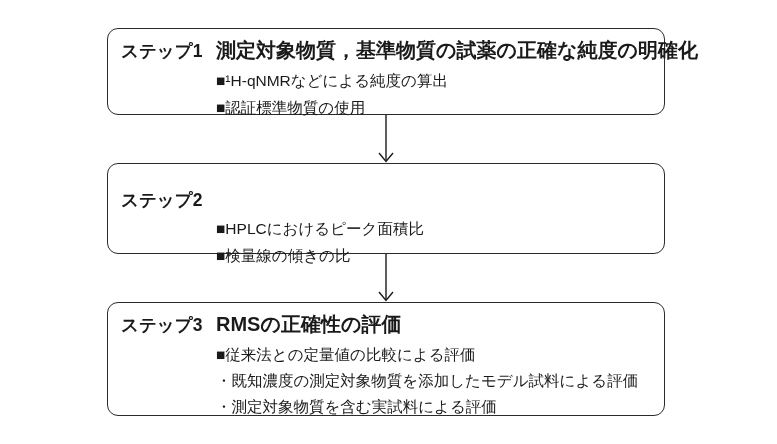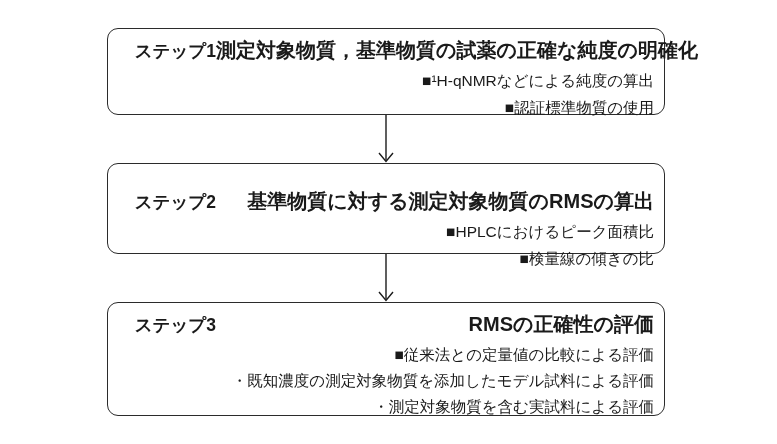--- a/index.html
+++ b/index.html
@@ -8,21 +8,20 @@
     background: #ffffff;
     font-family: "Liberation Sans", "DejaVu Sans", sans-serif;
   }
   .canvas {
     position: relative;
     width: 701px;
     height: 444px;
     background: #ffffff;
     overflow: hidden;
     color: #1a1a1a;
-    text-align: right;
   }
   .step-box {
     position: absolute;
     left: 107px;
     width: 558px;
     box-sizing: border-box;
     border: 1.6px solid #2b2b2b;
     border-radius: 11px;
     background: #ffffff;
     padding: 8px 10px 0 13px;
@@ -85,21 +84,20 @@
   <div class="arrow a1">
     <svg width="20" height="48" viewBox="0 0 20 48" aria-hidden="true">
       <line x1="10" y1="0" x2="10" y2="45" stroke="#1a1a1a" stroke-width="1.4"></line>
       <polyline points="3,38 10,46.5 17,38" fill="none" stroke="#1a1a1a" stroke-width="1.4"></polyline>
     </svg>
   </div>
 
   <div class="step-box box2">
     <div class="step-row">
       <span class="step-label">ステップ2</span>
-      <span class="step-title">基準物質に対する測定対象物質のRMSの算出</span>
     </div>
     <div class="step-items">
       <div class="step-item">■HPLCにおけるピーク面積比</div>
       <div class="step-item">■検量線の傾きの比</div>
     </div>
   </div>
 
   <div class="arrow a2">
     <svg width="20" height="48" viewBox="0 0 20 48" aria-hidden="true">
       <line x1="10" y1="0" x2="10" y2="45" stroke="#1a1a1a" stroke-width="1.4"></line>

